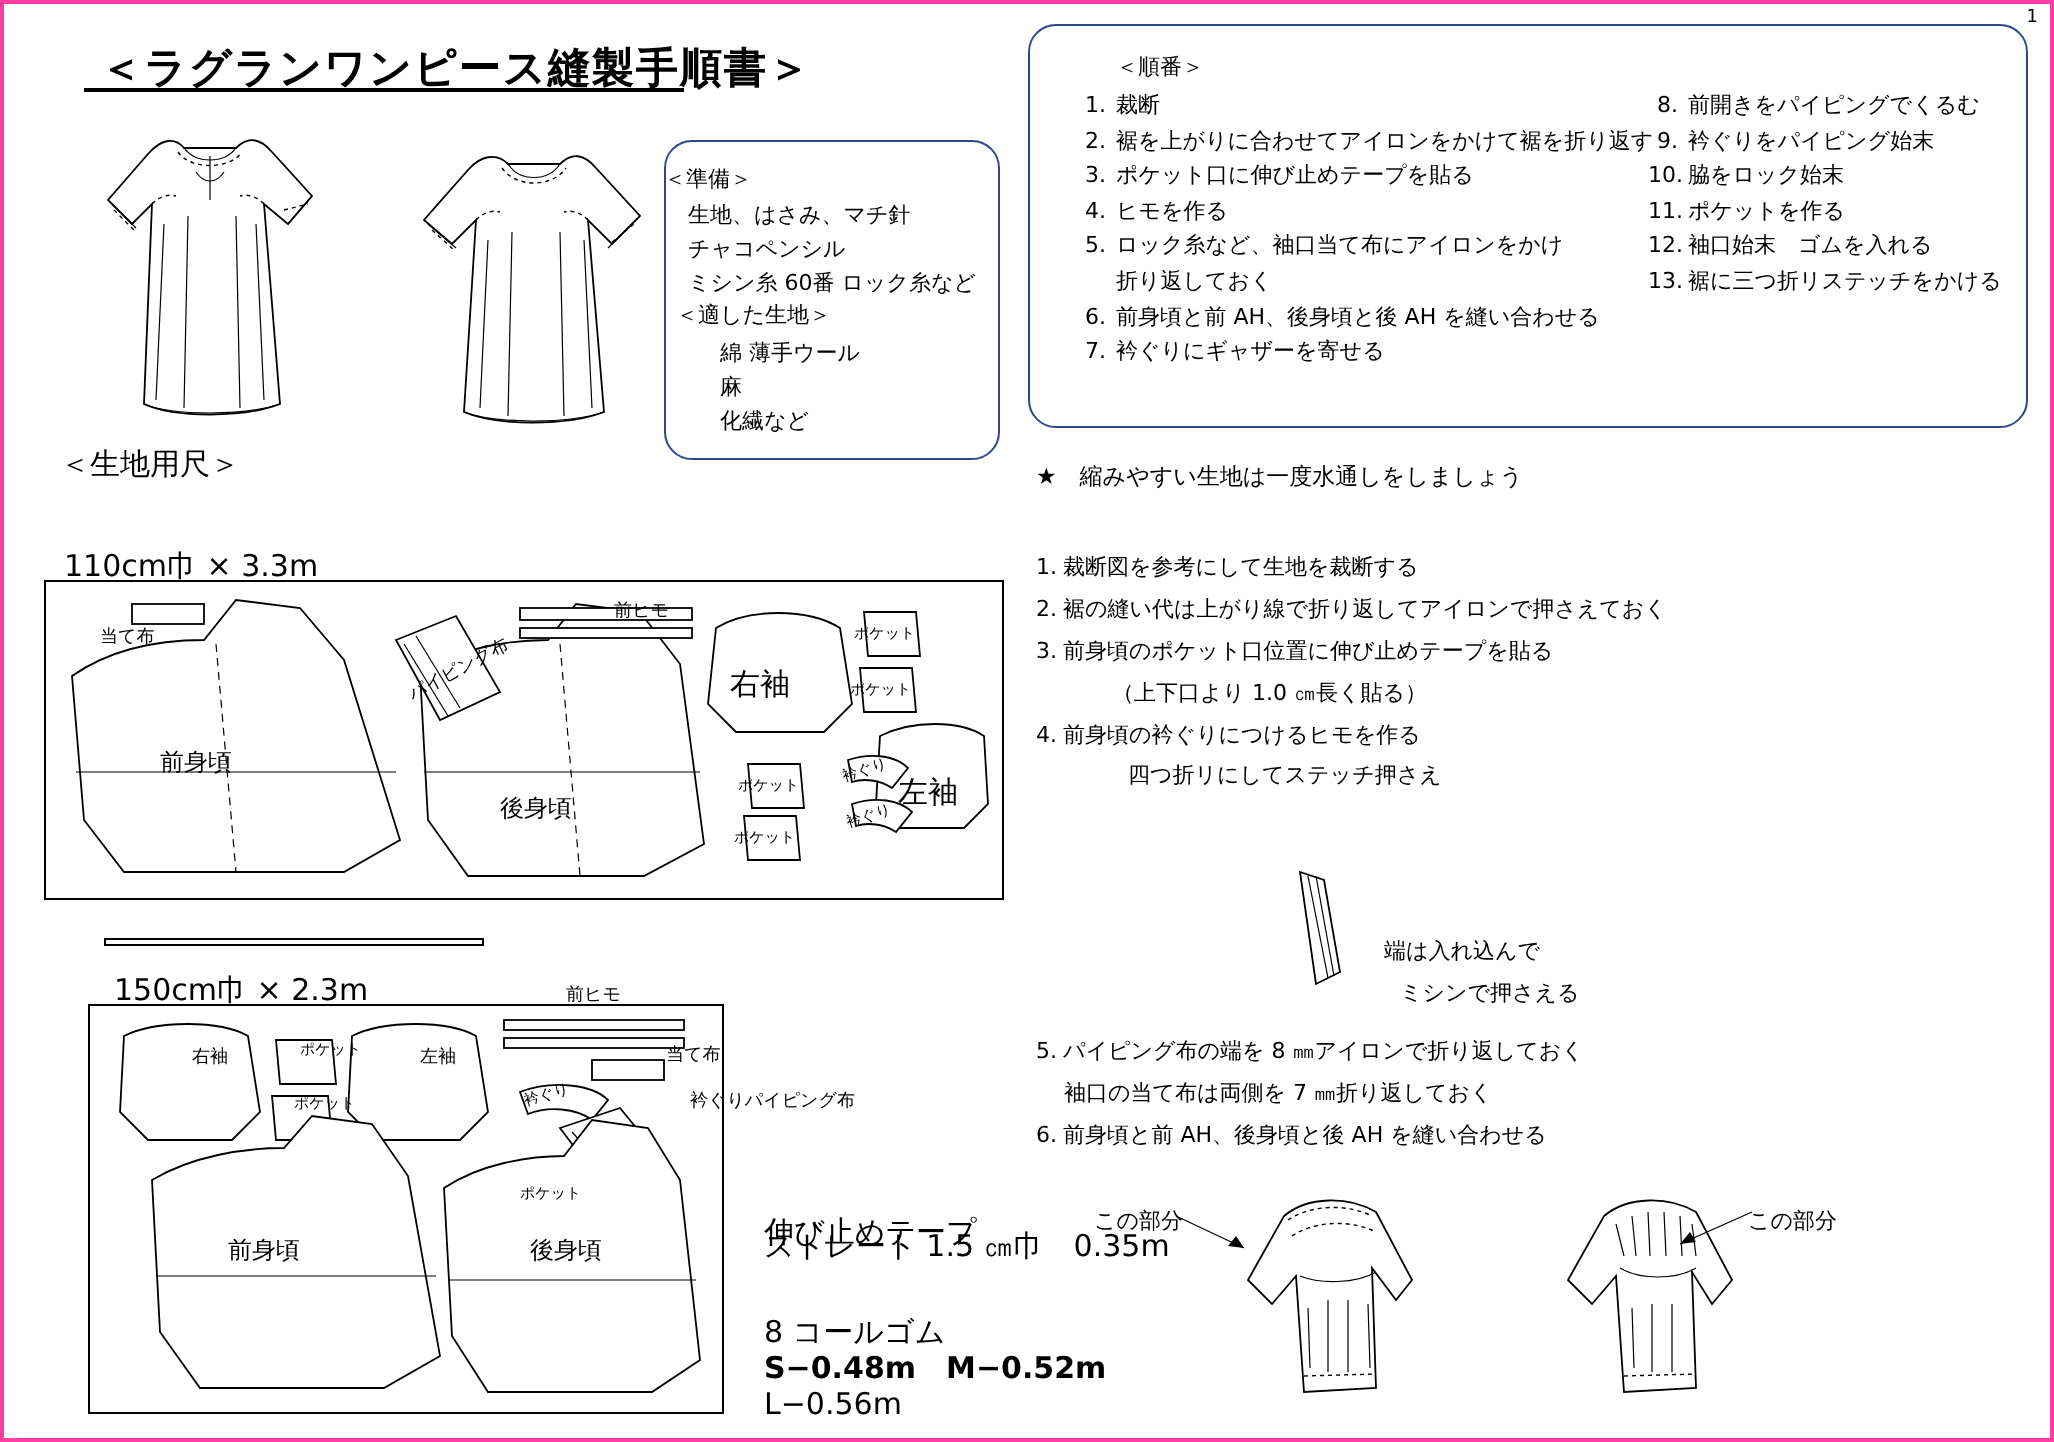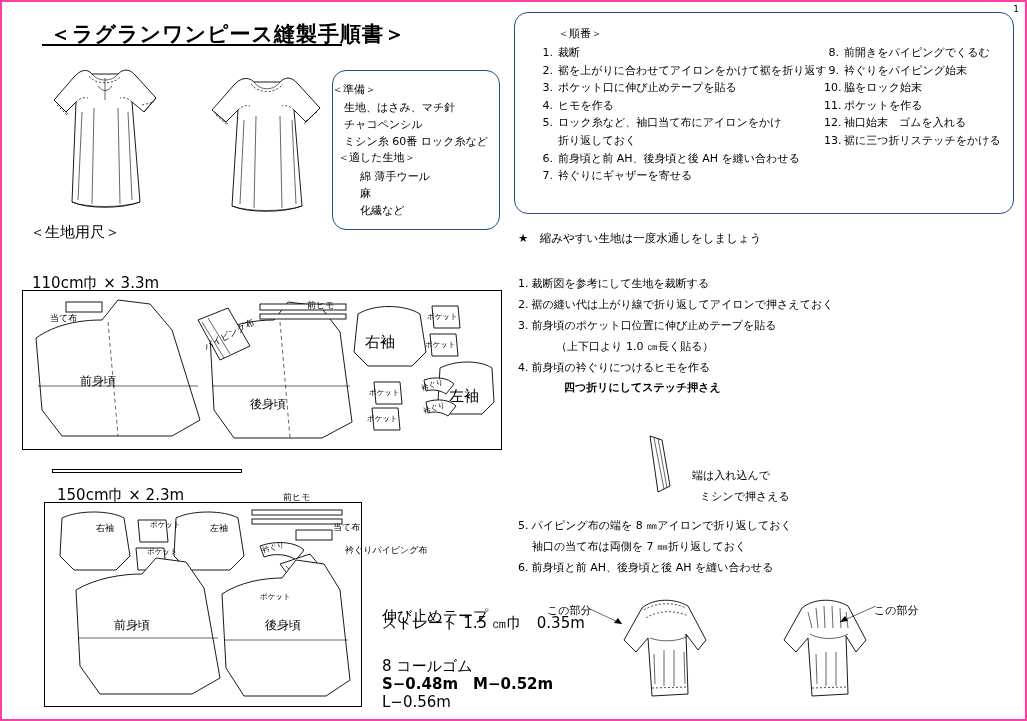--- a/index.html
+++ b/index.html
@@ -260,21 +260,21 @@
     </div>
   <div style="display:flex;gap:3px;line-height:1.9;">
       <span>3.</span>
       <span>前身頃のポケット口位置に伸び止めテープを貼る</span>
     </div>
   <div style="padding-left:38px;line-height:1.9;">（上下口より 1.0 ㎝長く貼る）</div>
   <div style="display:flex;gap:3px;line-height:1.9;">
       <span>4.</span>
       <span>前身頃の衿ぐりにつけるヒモを作る</span>
     </div>
-  <div style="padding-left:46px;line-height:1.9;font-weight:bold;">四つ折リにしてステッチ押さえ</div>
+  <div style="padding-left:46px;line-height:1.9;">四つ折リにしてステッチ押さえ</div>
 </div>
 
 <svg class="abs" style="left:640px;top:432px;" width="40" height="60" viewBox="0 0 40 60">
   <path class="ln" d="M8 2 L20 6 L28 52 L16 58 Z"></path>
   <line class="lnthin" x1="12" y1="4" x2="22" y2="55"></line>
   <line class="lnthin" x1="16" y1="4" x2="25" y2="54"></line>
 </svg>
 <div class="abs" style="left:690px;top:466px;text-align:right;">端は入れ込んで</div>
 <div class="abs" style="left:698px;top:487px;">ミシンで押さえる</div>
 

